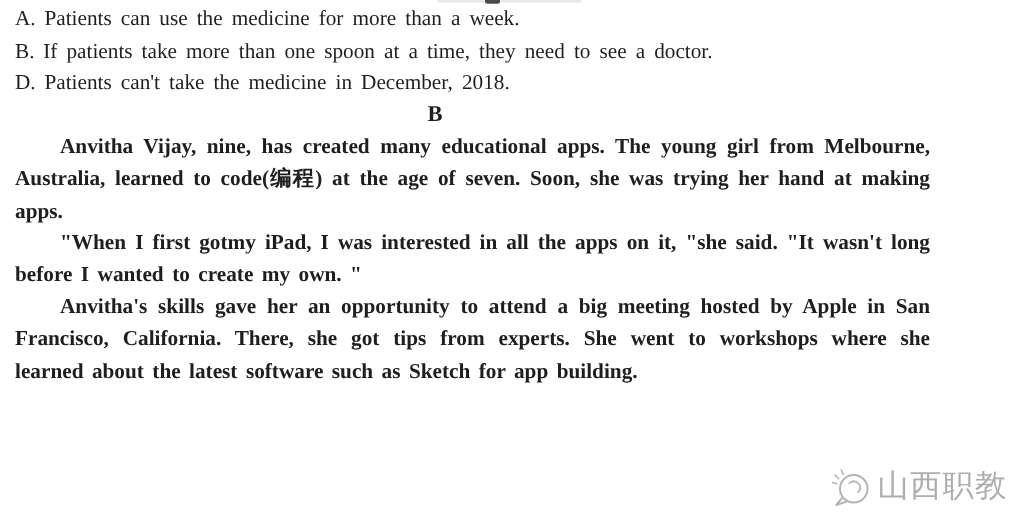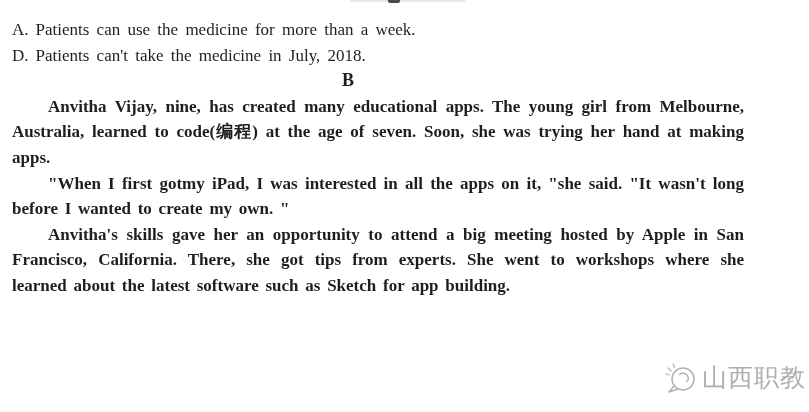--- a/index.html
+++ b/index.html
@@ -11,21 +11,21 @@
     position: relative;
     width: 809px;
     height: 412px;
     background: #ffffff;
     overflow: hidden;
     font-family: "Liberation Serif", "DejaVu Serif", serif;
     font-size: 17px;
     line-height: 25.6px;
     color: #1e1e1e;
     box-sizing: border-box;
-    padding-top: 17px;
+    padding-top: 2px;
   }
   
   .top-artifact {
     position: absolute;
     left: 350px;
     top: 0;
     width: 115px;
     height: 2px;
     background: rgba(175,175,175,0.30);
   }
@@ -60,21 +60,21 @@
   .para {
     margin: 0;
     text-align: justify;
     text-indent: 36px;
     word-spacing: 2.5px;
     font-weight: bold;
   }
   .watermark {
     position: absolute;
     left: 664px;
-    top: 360px;
+    top: 372px;
     display: flex;
     align-items: center;
     color: #a8a8a8;
     pointer-events: none;
   }
   .watermark-icon {
     width: 36px;
     height: 36px;
     flex: 0 0 auto;
     margin-right: 2px;
@@ -95,21 +95,24 @@
 
   <div class="top-artifact"></div>
   <div class="top-artifact-dot"></div>
 
   <div class="textblock">
 
     <div class="option-line">
       <span class="opt-label">A.</span><span class="opt-text">Patients can use the medicine for more than a week.</span>
     </div>
     <div class="option-line">
-      <span class="opt-label">D.</span><span class="opt-text">Patients can't take the medicine in July, 2018.</span>
+      <span class="opt-label">B.</span><span class="opt-text">If patients take more than one spoon at a time, they need to see a doctor.</span>
+    </div>
+    <div class="option-line">
+      <span class="opt-label">D.</span><span class="opt-text">Patients can't take the medicine in December, 2018.</span>
     </div>
 
     <div class="heading-row">
       <span class="heading-b">B</span>
     </div>
 
     <p class="para">Anvitha Vijay, nine, has created many educational apps. The young girl from Melbourne, Australia, learned to code(编程) at the age of seven. Soon, she was trying her hand at making apps.</p>
     <p class="para">"When I first gotmy iPad, I was interested in all the apps on it, "she said. "It wasn't long before I wanted to create my own. "</p>
     <p class="para">Anvitha's skills gave her an opportunity to attend a big meeting hosted by Apple in San Francisco, California. There, she got tips from experts. She went to workshops where she learned about the latest software such as Sketch for app building.</p>
 

